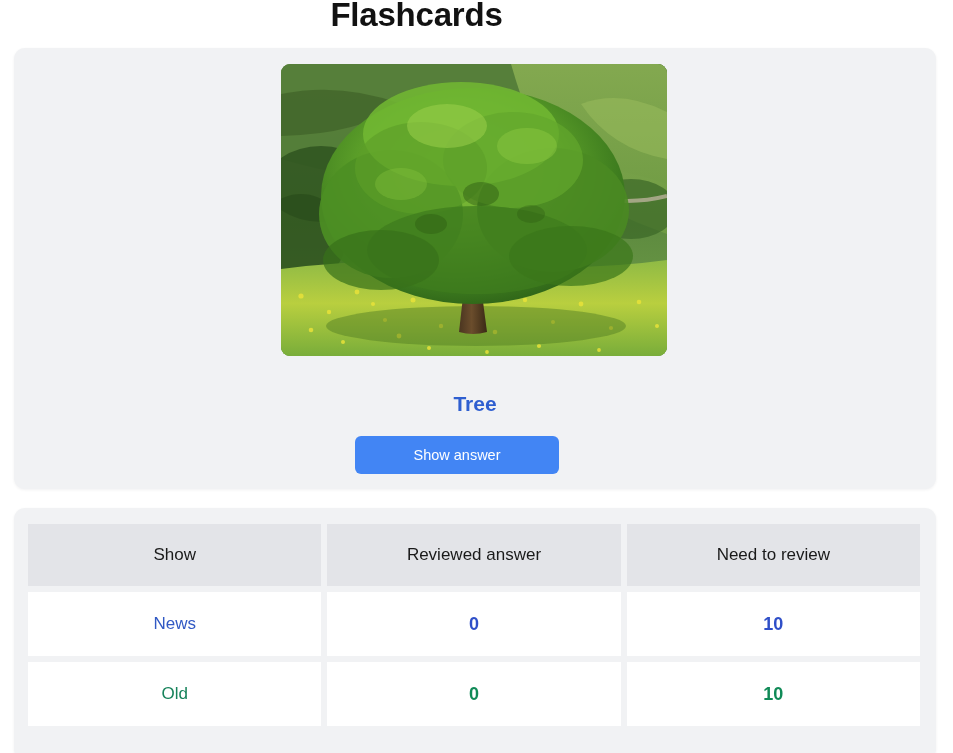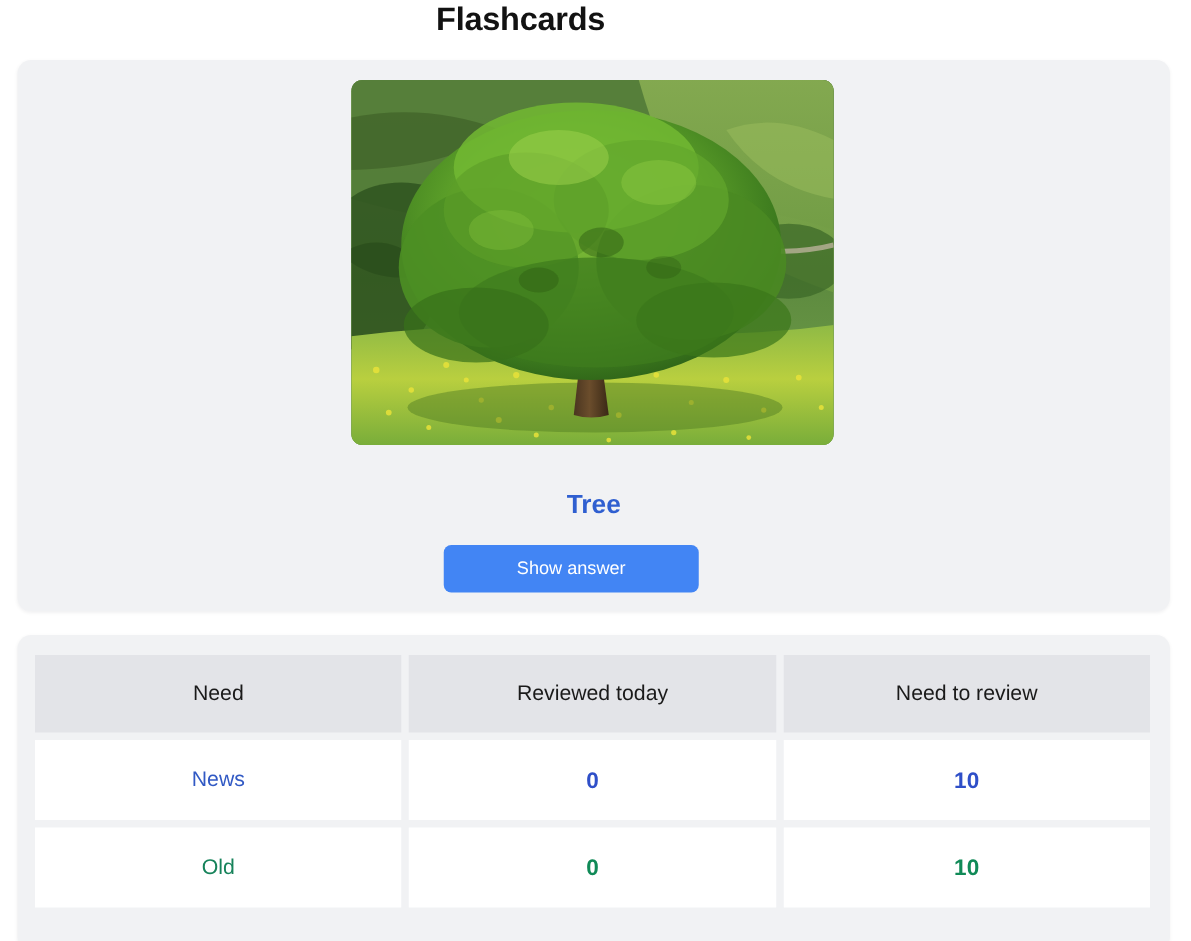--- a/index.html
+++ b/index.html
@@ -23,21 +23,21 @@
 
   
   .page-title {
     position: absolute;
     top: 0px;
     left: 0;
     width: 833px;
     height: 30px;
     line-height: 30px;
     text-align: center;
-    font-size: 26px;
+    font-size: 33px;
     font-weight: bold;
     color: #121212;
     letter-spacing: -0.2px;
   }
 
   
   .card {
     position: absolute;
     background: #f1f2f4;
     border-radius: 11px;
@@ -247,22 +247,22 @@
 
     <div class="flashcard-word">Tree</div>
 
     <button class="show-answer-button">Show answer</button>
   </div>
 
   <div class="card card-stats">
     <div class="stats-table">
 
       <div class="stats-row stats-row-header">
-        <div class="stats-cell">Need</div>
-        <div class="stats-cell">Reviewed today</div>
+        <div class="stats-cell">Show</div>
+        <div class="stats-cell">Reviewed answer</div>
         <div class="stats-cell">Need to review</div>
       </div>
 
       <div class="stats-row stats-row-body">
         <div class="stats-cell cell-label-news">News</div>
         <div class="stats-cell cell-value-news">0</div>
         <div class="stats-cell cell-value-news">10</div>
       </div>
 
       <div class="stats-row stats-row-body">

